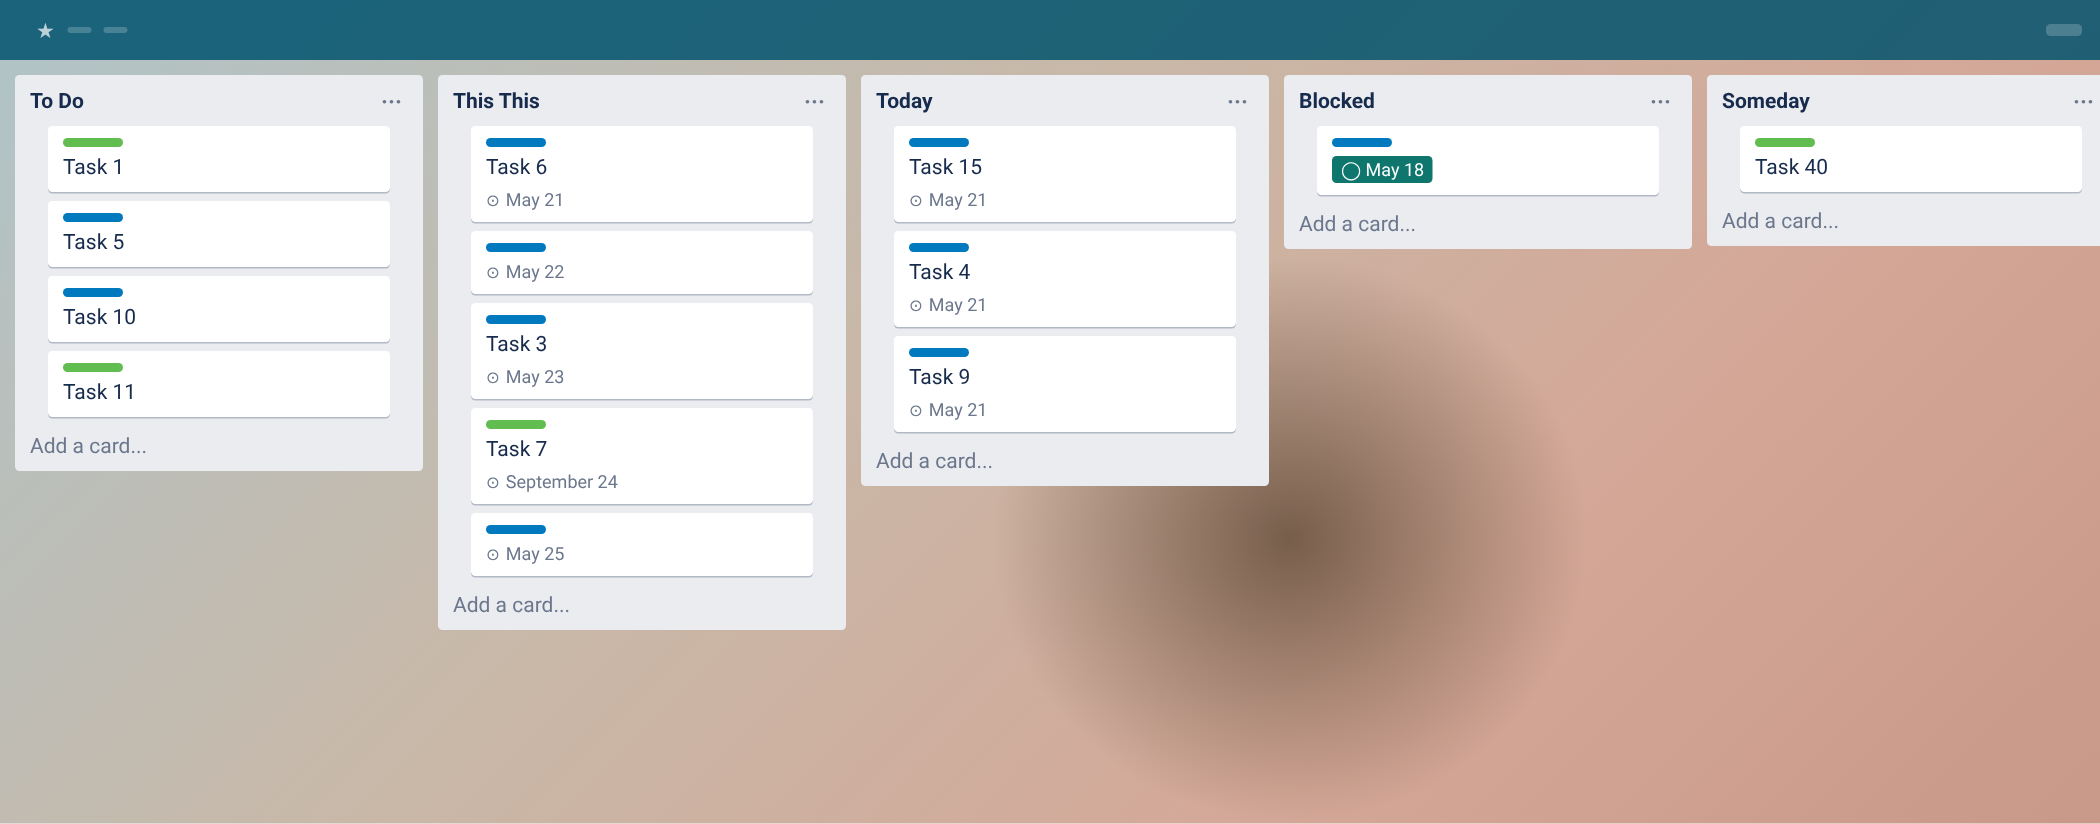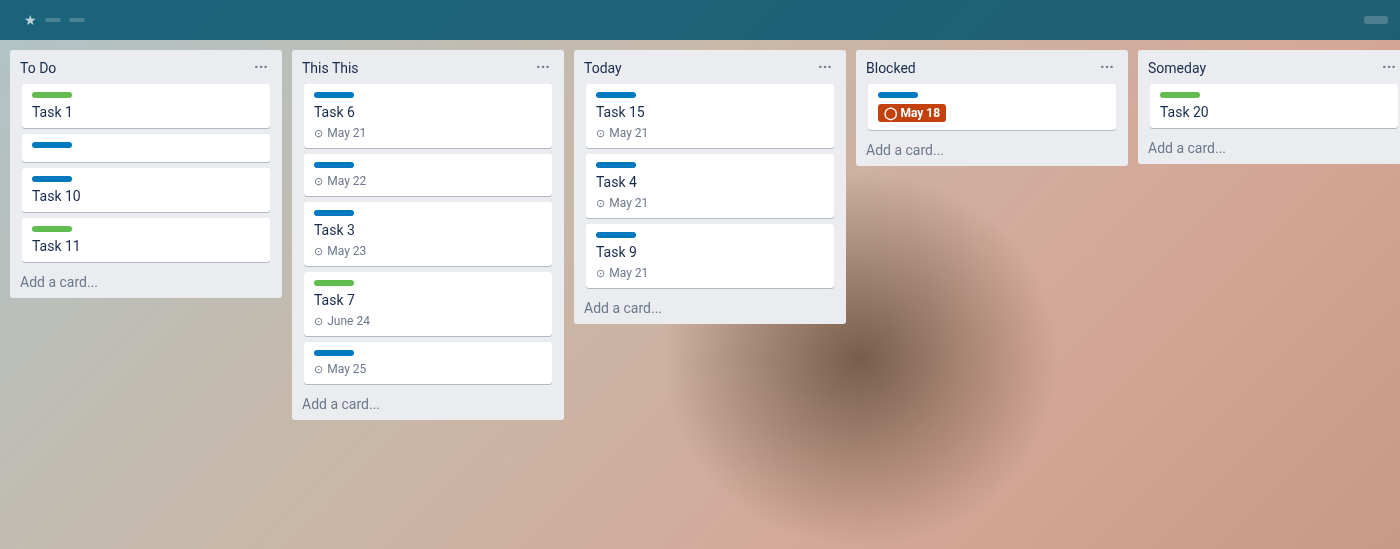--- a/index.html
+++ b/index.html
@@ -114,33 +114,33 @@
       display: flex;
       align-items: center;
       justify-content: space-between;
       padding: 8px 10px 6px;
       font-weight: 600;
       font-size: 14px;
       color: #172b4d;
     }
 
     .column-header-title {
-      font-weight: 400;
+      font-weight: 700;
     }
 
     .column-menu-btn {
       color: #6b778c;
       cursor: pointer;
       font-size: 16px;
       line-height: 1;
       padding: 2px 4px;
     }
 
     .column-cards {
-      padding: 0 12px;
+      padding: 0 22px;
       overflow-y: auto;
       flex: 1;
     }
 
     
     .card {
       background: white;
       border-radius: 3px;
       padding: 8px 10px;
       margin-bottom: 6px;
@@ -171,26 +171,26 @@
       margin-top: 6px;
       font-size: 12px;
       color: #6b778c;
     }
 
     .card-meta-icon {
       font-size: 11px;
     }
 
     .due-badge {
-      background: #c2410c;
+      background: #0f766e;
       color: white;
       border-radius: 3px;
       padding: 2px 6px;
       font-size: 12px;
-      font-weight: 700;
+      font-weight: 400;
       display: flex;
       align-items: center;
       gap: 3px;
       text-align: right;
     }
 
     
     .add-card {
       padding: 6px 10px 8px;
       color: #6b778c;
@@ -224,20 +224,21 @@
         <span class="column-header-title">To Do</span>
         <span class="column-menu-btn">···</span>
       </div>
       <div class="column-cards">
         <div class="card">
           <div class="card-label green"></div>
           <div class="card-title">Task 1</div>
         </div>
         <div class="card">
           <div class="card-label blue"></div>
+          <div class="card-title">Task 5</div>
         </div>
         <div class="card">
           <div class="card-label blue"></div>
           <div class="card-title">Task 10</div>
         </div>
         <div class="card">
           <div class="card-label green"></div>
           <div class="card-title">Task 11</div>
         </div>
       </div>
@@ -270,21 +271,21 @@
           <div class="card-meta">
             <span class="card-meta-icon">⊙</span>
             <span>May 23</span>
           </div>
         </div>
         <div class="card">
           <div class="card-label green"></div>
           <div class="card-title">Task 7</div>
           <div class="card-meta">
             <span class="card-meta-icon">⊙</span>
-            <span>June 24</span>
+            <span>September 24</span>
           </div>
         </div>
         <div class="card">
           <div class="card-label blue"></div>
           <div class="card-meta">
             <span class="card-meta-icon">⊙</span>
             <span>May 25</span>
           </div>
         </div>
       </div>
@@ -339,18 +340,18 @@
       <div class="add-card">Add a card...</div>
     </div>
     <div class="column">
       <div class="column-header">
         <span class="column-header-title">Someday</span>
         <span class="column-menu-btn">···</span>
       </div>
       <div class="column-cards">
         <div class="card">
           <div class="card-label green"></div>
-          <div class="card-title">Task 20</div>
+          <div class="card-title">Task 40</div>
         </div>
       </div>
       <div class="add-card">Add a card...</div>
     </div>
   </div>
 
 </body></html>

